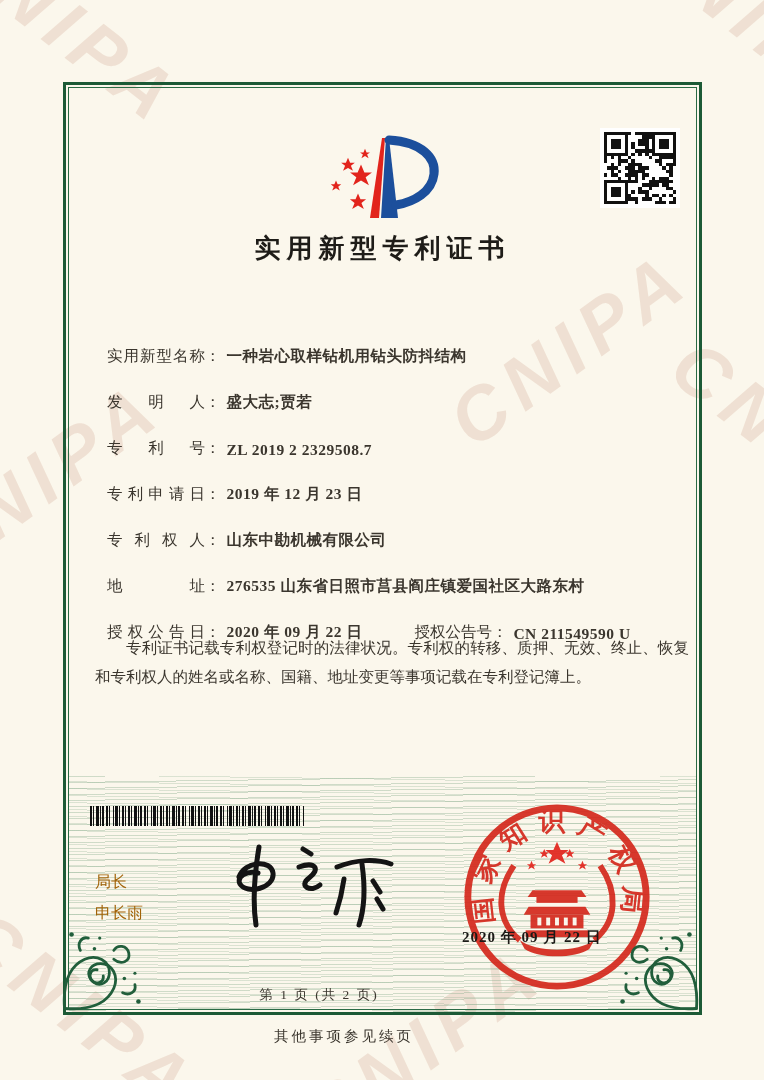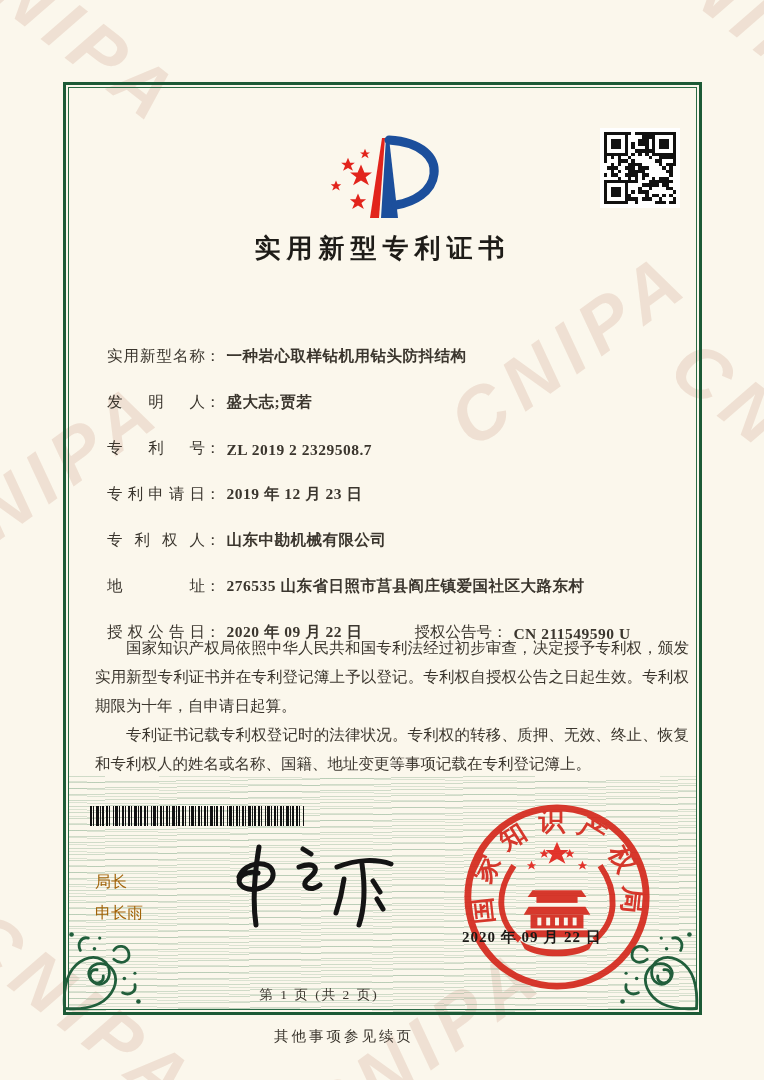--- a/index.html
+++ b/index.html
@@ -383,21 +383,20 @@
           <span class="fcolon">：</span>
           <span class="fvalue">2020 年 09 月 22 日</span>
           <span class="fgap"></span>
           <span>授权公告号</span>
           <span class="fcolon">：</span>
           <span class="fvalue">CN 211549590 U</span>
       </div>
     </div>
 
     <div class="paras">
-      <p>国家知识产权局依照中华人民共和国专利法经过初步审查，决定授予专利权，颁发实用新型专利证书并在专利登记簿上予以登记。专利权自授权公告之日起生效。专利权期限为十年，自申请日起算。</p>
       <p>专利证书记载专利权登记时的法律状况。专利权的转移、质押、无效、终止、恢复和专利权人的姓名或名称、国籍、地址变更等事项记载在专利登记簿上。</p>
     </div>
 
     <svg class="barcode" id="barcode-svg" viewBox="0 0 216 20" preserveAspectRatio="none">
         <rect x="0" y="0" width="2" height="20" fill="#111"></rect>
         <rect x="3" y="0" width="1" height="20" fill="#111"></rect>
         <rect x="6" y="0" width="3" height="20" fill="#111"></rect>
         <rect x="10" y="0" width="1" height="20" fill="#111"></rect>
         <rect x="12" y="0" width="2" height="20" fill="#111"></rect>
         <rect x="16" y="0" width="2" height="20" fill="#111"></rect>

